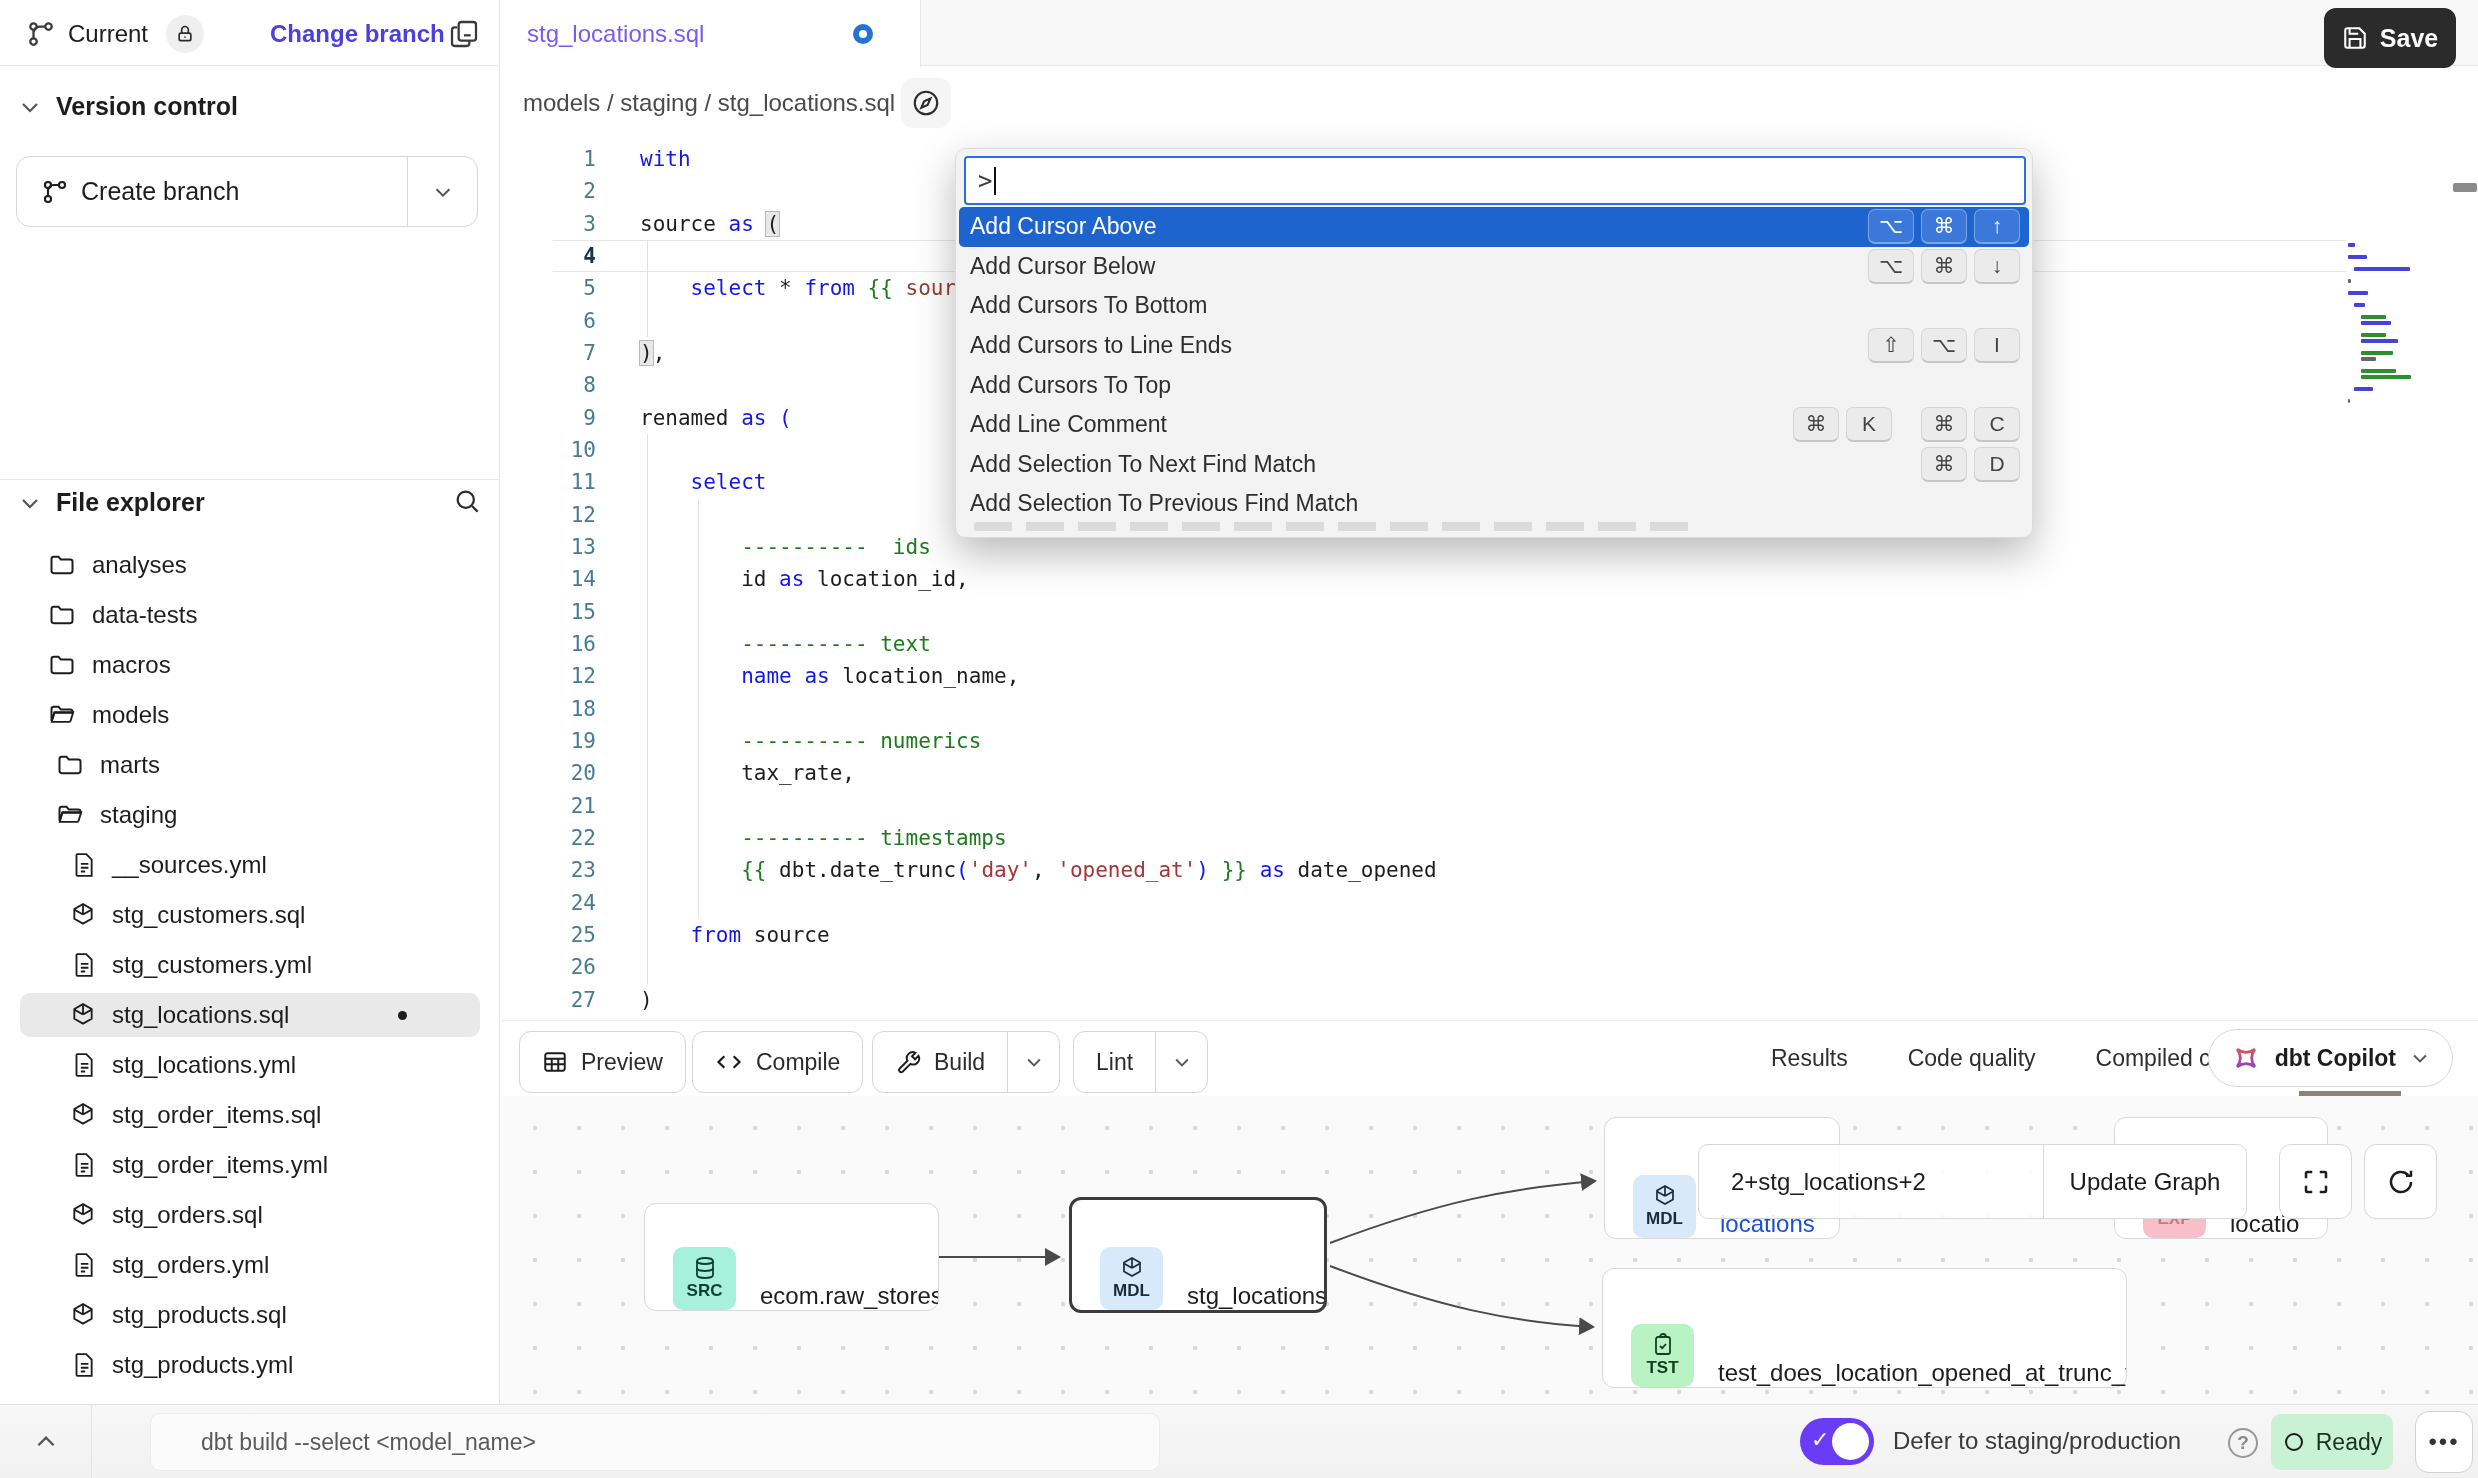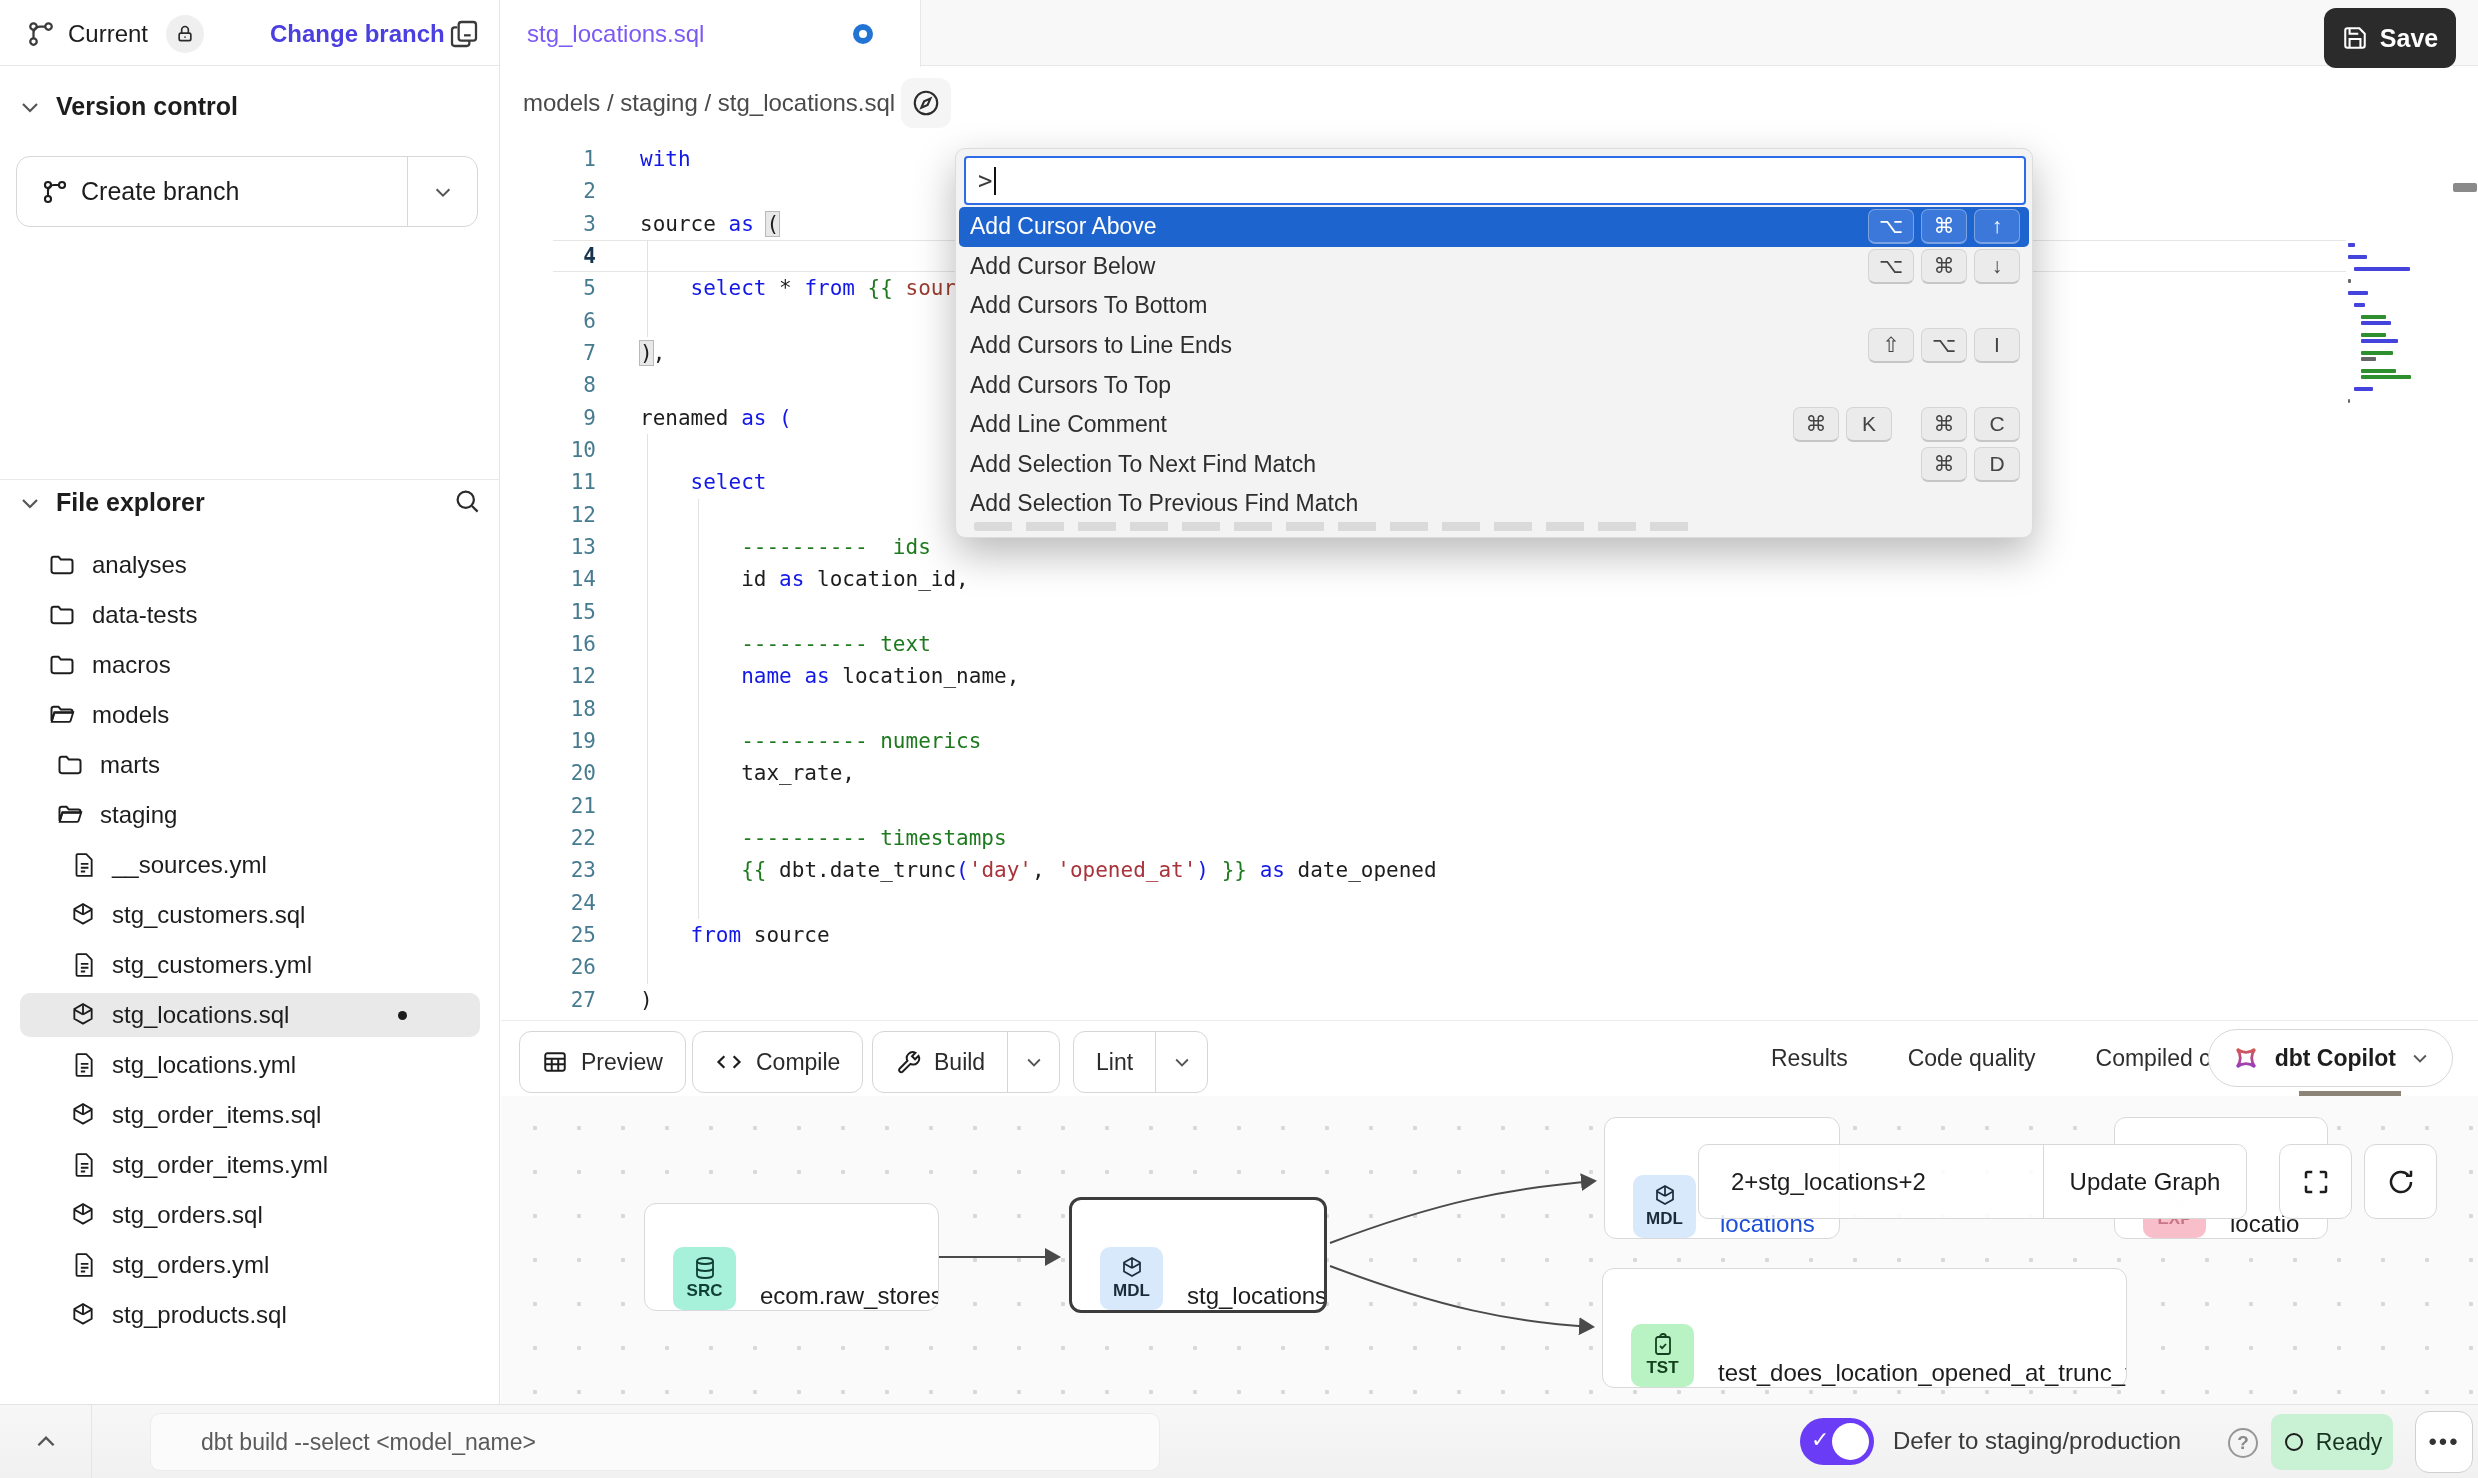--- a/index.html
+++ b/index.html
@@ -328,20 +328,29 @@
           <span>stg_orders.yml</span>
         </div>
         <div class="tree-row lvl3">
           <span>
             <svg width="26" height="26" viewBox="0 0 24 24" fill="none" stroke="#1d1d1d" stroke-width="1.7">
               <path d="M12 2l8 4.5v9L12 20l-8-4.5v-9L12 2z"></path>
               <path d="M12 3v8.5M12 11.5l8-4.5M12 11.5L4 7"></path>
             </svg>
           </span>
           <span>stg_products.sql</span>
+        </div>
+        <div class="tree-row lvl3">
+          <span>
+            <svg width="26" height="26" viewBox="0 0 24 24" fill="none" stroke="#1d1d1d" stroke-width="1.7">
+              <path d="M6 2h8l5 5v15H6a1 1 0 0 1-1-1V3a1 1 0 0 1 1-1z" transform="translate(1,0)"></path>
+              <path d="M9 11h7M9 14.5h7M9 18h4" transform="translate(1,0)"></path>
+            </svg>
+          </span>
+          <span>stg_products.yml</span>
         </div>
       </div>
   </div>
 
   <div id="tabbar">
     <div id="tab-active">
       <span class="t">stg_locations.sql</span>
       <span id="tab-dot"></span>
     </div>
     <span id="new-tab">

